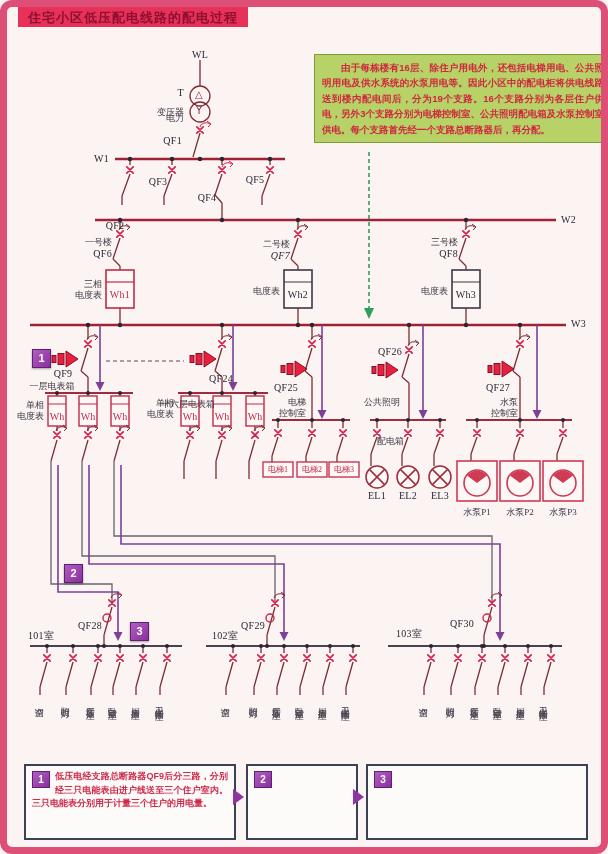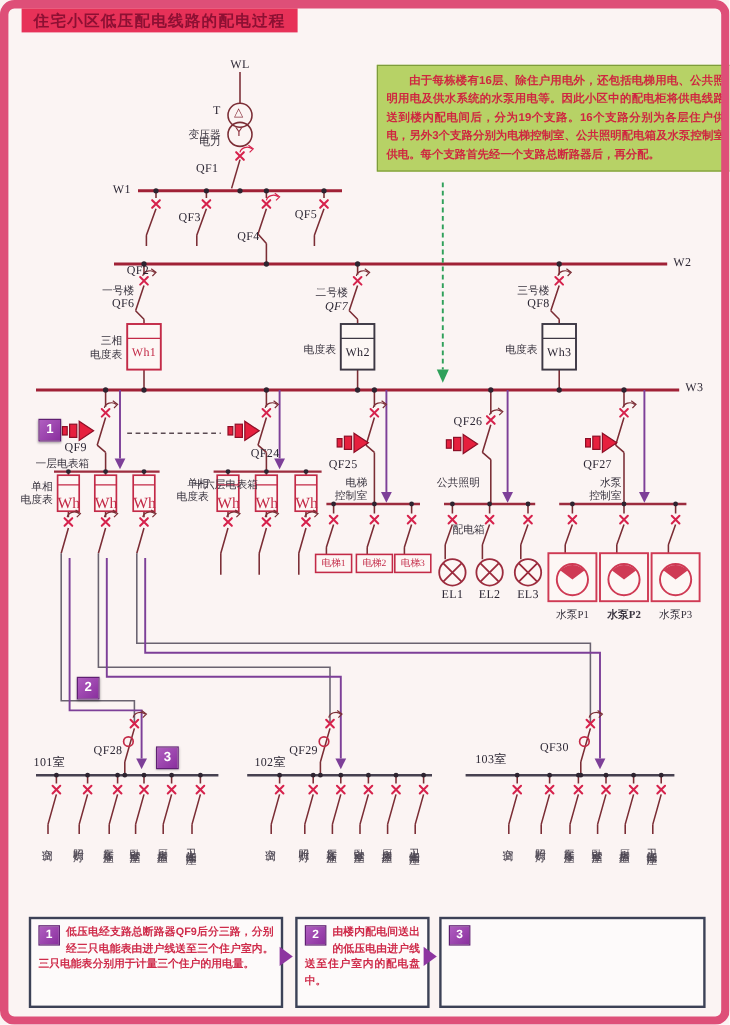--- a/index.html
+++ b/index.html
@@ -6,21 +6,21 @@
   .page{position:relative;width:608px;height:854px;background:#fbf4f3;overflow:hidden;margin:0 auto;
         font-family:"Liberation Sans","DejaVu Sans",sans-serif;}
   .frame{position:absolute;inset:0;border:7px solid #de4f78;border-radius:12px;pointer-events:none;z-index:30;}
   .titlebar{position:absolute;left:18px;top:7px;background:#e73158;color:#8d1033;
             font:bold 13px/1 "Liberation Sans",sans-serif;padding:4px 10px 3px;letter-spacing:1px;z-index:40;}
   svg.circ{position:absolute;left:0;top:0;z-index:1;}
   .lbl{position:absolute;font:9px/1 "Liberation Serif","DejaVu Serif",serif;color:#3a3540;white-space:nowrap;z-index:10;}
   .c{text-align:center}.r{text-align:right}
   .code{font-size:10px;color:#2c2734;letter-spacing:.3px;}
   .redtxt{color:#c32a47;}
-  .whsmall{font-size:13px;color:#c32a47;}
+  .whsmall{font-size:10px;color:#c32a47;}
   .vlbl{position:absolute;writing-mode:vertical-rl;text-orientation:upright;font:9px/1.15 "Liberation Sans",sans-serif;
         color:#4a4450;letter-spacing:1px;z-index:10;}
   .badge{position:absolute;width:17px;height:17px;background:linear-gradient(135deg,#b05ec0,#8a2f9e);
          border:1px solid #5f1f72;color:#fff;font:bold 11px/17px "Liberation Sans",sans-serif;text-align:center;
          box-shadow:0 1px 2px rgba(0,0,0,.35);z-index:20;}
   .notebox{position:absolute;left:314px;top:54px;width:282px;background:#b7d266;border:1px solid #7d9c3a;
            color:#cf2740;font:bold 9.5px/1.62 "Liberation Sans",sans-serif;padding:5px 7px;text-align:justify;
            text-indent:2em;z-index:5;}
   .stepbox{position:absolute;background:#fdfafa;border:2px solid #3c4156;color:#cf2b4a;
            font:bold 9px/1.5 "Liberation Sans",sans-serif;padding:4px 6px;text-align:justify;height:64px;z-index:20;}
@@ -400,21 +400,21 @@
   <div class="lbl code" style="left:378px;top:347px;">QF26</div>
   <div class="lbl r" style="left:360px;top:398px;width:44px;text-align:center;">公共照明</div>
   <div class="lbl r" style="left:366px;top:409px;width:38px;margin-top:28px;">配电箱</div>
   <div class="lbl code c" style="left:365px;top:491px;width:24px;">EL1</div>
   <div class="lbl code c" style="left:396px;top:491px;width:24px;">EL2</div>
   <div class="lbl code c" style="left:428px;top:491px;width:24px;">EL3</div>
   <div class="lbl code c" style="left:482px;top:383px;width:32px;">QF27</div>
   <div class="lbl r" style="left:488px;top:398px;width:30px;">水泵</div>
   <div class="lbl r" style="left:484px;top:409px;width:34px;">控制室</div>
   <div class="lbl c" style="left:455px;top:508px;width:44px;">水泵P1</div>
-  <div class="lbl c" style="left:498px;top:508px;width:44px;font-weight:bold;">水泵P2</div>
+  <div class="lbl c" style="left:498px;top:508px;width:44px;">水泵P2</div>
   <div class="lbl c" style="left:541px;top:508px;width:44px;">水泵P3</div>
 
   <div class="badge" style="left:64px;top:564px;">2</div>
   <div class="badge" style="left:130px;top:622px;">3</div>
 
   <div class="lbl code" style="left:28px;top:631px;">101室</div>
   <div class="lbl code" style="left:78px;top:621px;">QF28</div>
   <div class="lbl code" style="left:212px;top:631px;">102室</div>
   <div class="lbl code" style="left:241px;top:621px;">QF29</div>
   <div class="lbl code" style="left:396px;top:629px;">103室</div>
@@ -437,19 +437,19 @@
   <div class="vlbl" style="left:469px;top:700px;">客厅插座</div>
   <div class="vlbl" style="left:492px;top:700px;">卧室插座</div>
   <div class="vlbl" style="left:515px;top:700px;">厨房插座</div>
   <div class="vlbl" style="left:538px;top:700px;">卫生间插座</div>
 
   <div class="stepbox" style="left:24px;top:764px;width:196px;">
     <span class="stepbadge">1</span><span>低压电经支路总断路器QF9后分三路，分别经三只电能表由进户线送至三个住户室内。三只电能表分别用于计量三个住户的用电量。</span>
   </div>
   <div class="conn" style="left:233px;top:789px;"></div>
   <div class="stepbox" style="left:246px;top:764px;width:96px;">
-    <span class="stepbadge">2</span><span>由楼内配电间送出的低压电由进户线送至住户室内的配电盘中。</span>
+    <span class="stepbadge">2</span>
   </div>
   <div class="conn" style="left:353px;top:789px;"></div>
   <div class="stepbox" style="left:366px;top:764px;width:206px;">
     <span class="stepbadge">3</span>
   </div>
 </div>
 
 </body></html>

